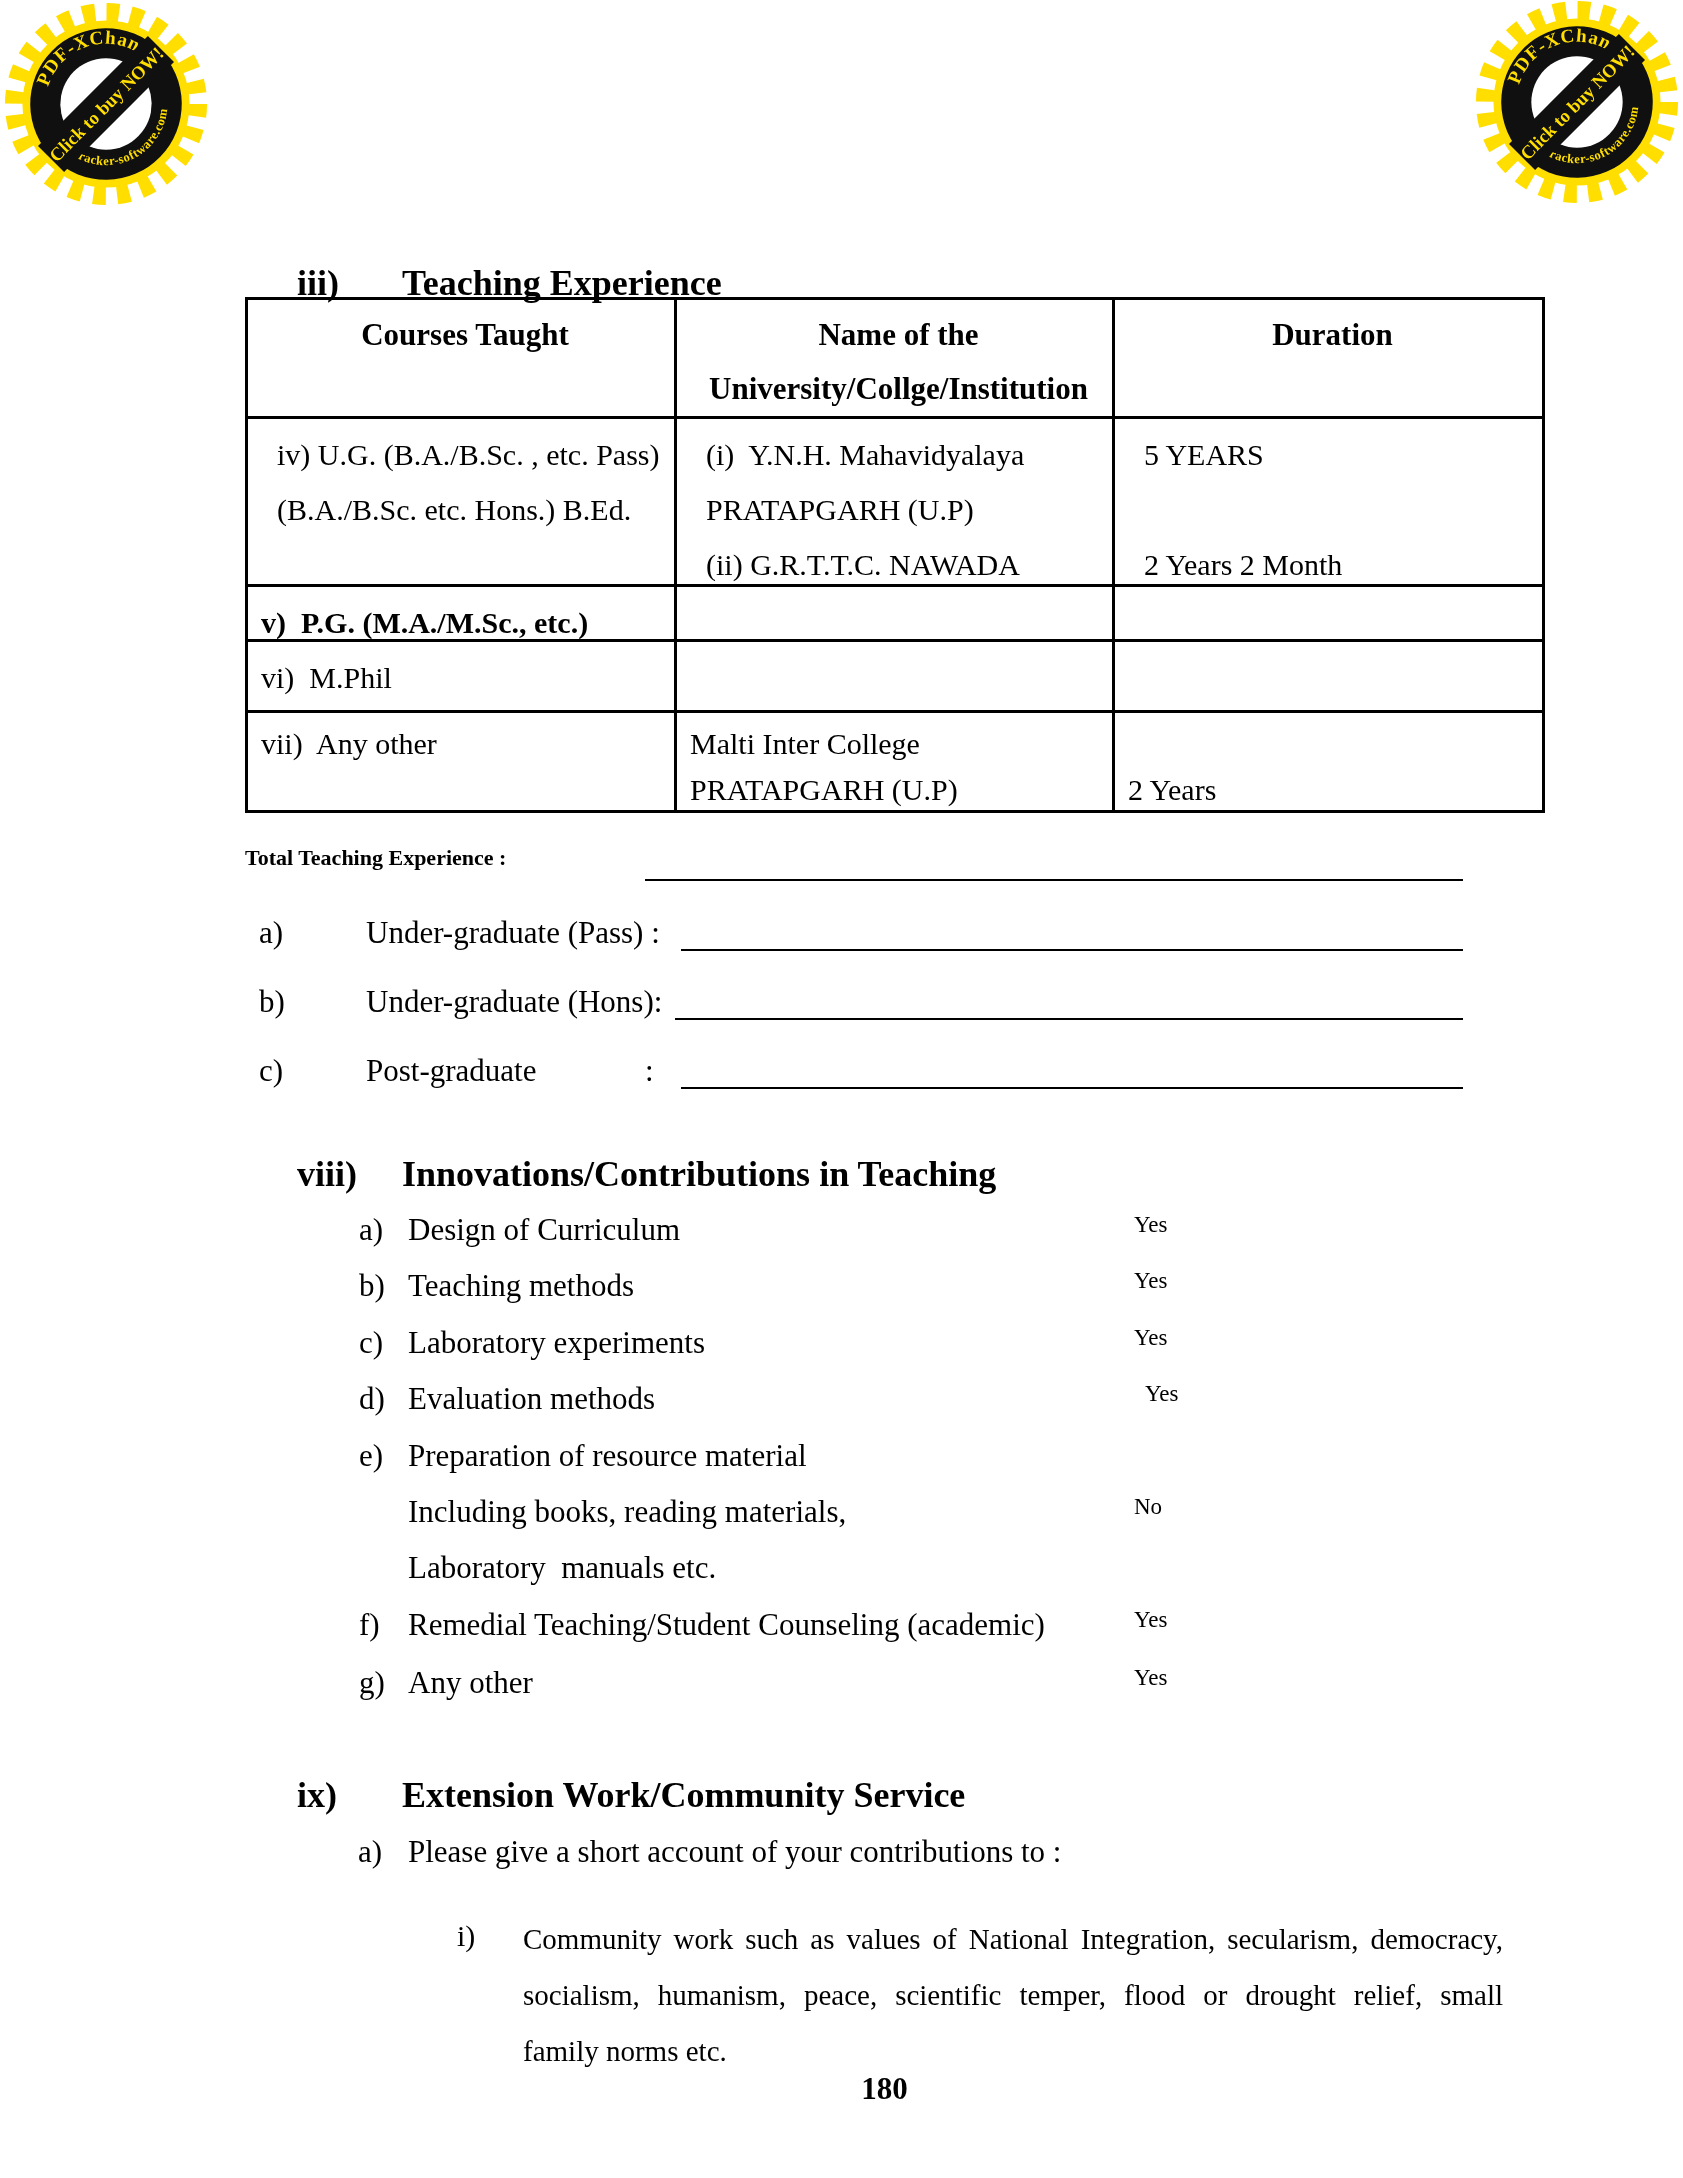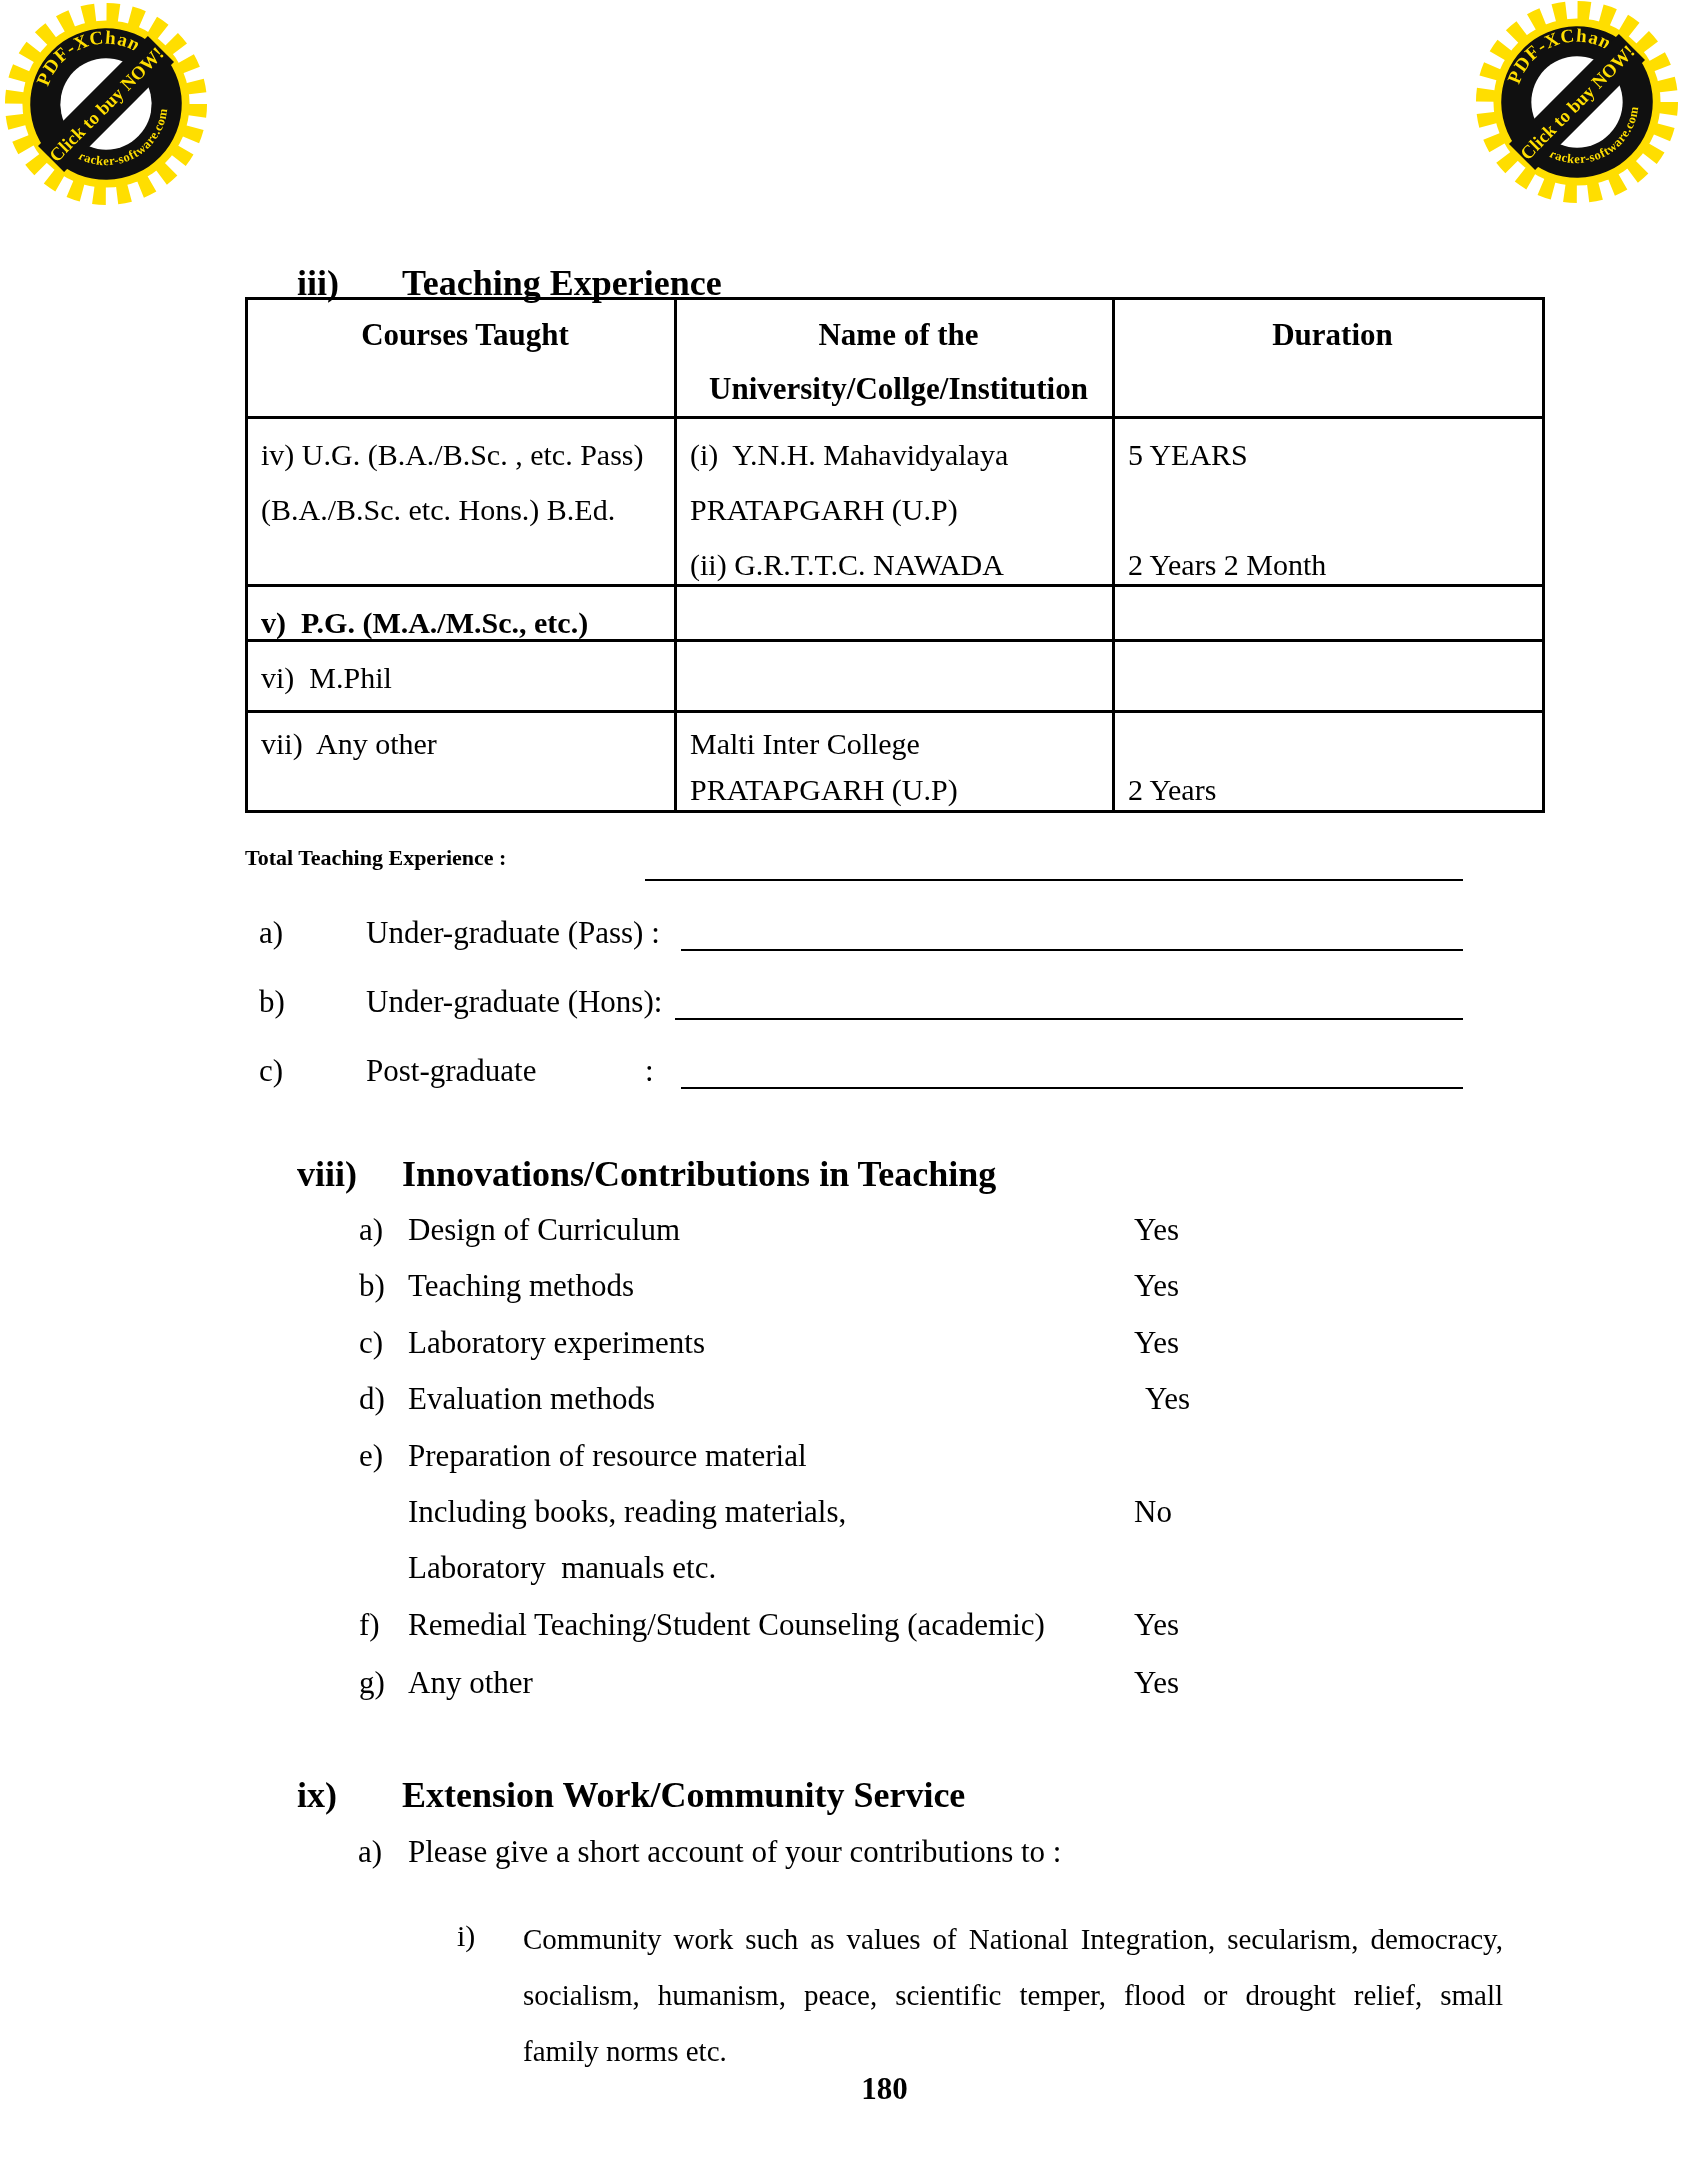--- a/index.html
+++ b/index.html
@@ -17,41 +17,41 @@
   .heading .h-label{display:inline-block;width:105px;}
   #heading-iii{top:220px;}
   #heading-viii{top:1111px;}
   #heading-ix{top:1732px;}
   
   .tbl{position:absolute;left:245px;top:297px;border-collapse:collapse;table-layout:fixed;}
   .tbl td{border:3px solid #000;padding:0;vertical-align:top;}
   .c1{width:426px;} .c2{width:435px;} .c3{width:427px;}
   .cellbox{box-sizing:border-box;overflow:hidden;padding:8px 0 0 13px;}
   .hrow .cellbox{height:116px;padding-left:8px;}
-  .r1 .cellbox{height:165px;}
+  .r1 .cellbox{height:165px;margin-left:16px;}
   .r2 .cellbox{height:52px;font-weight:bold;}
   .r3 .cellbox{height:68px;}
   .r4 .cellbox{height:97px;}
   .hl{height:54px;line-height:54px;text-align:center;font-weight:bold;font-size:31px;white-space:pre;}
   .cl{height:55px;line-height:55px;font-size:30px;white-space:pre;}
   .r4 .cl{height:46px;line-height:46px;}
   
   .uline{position:absolute;border-bottom:2px solid #000;height:30px;}
   #ul-total{left:645px;top:849px;width:818px;}
   #ul-a{left:681px;top:919px;width:782px;}
   #ul-b{left:675px;top:988px;width:788px;}
   #ul-c{left:681px;top:1057px;width:782px;}
   
   .tt-total{position:absolute;left:245px;top:845px;font-size:22px;font-weight:bold;white-space:pre;}
   .tt-label{position:absolute;left:259px;font-size:31px;white-space:pre;}
   .tt-text{position:absolute;left:366px;font-size:31px;white-space:pre;}
   .tt-colon{position:absolute;left:645px;font-size:31px;}
   
   .li{position:absolute;font-size:31px;white-space:pre;}
-  .ans{position:absolute;left:1134px;font-size:31px;white-space:pre;}
+  .ans{position:absolute;left:1134px;font-size:23px;white-space:pre;}
   
   .p-label{position:absolute;left:457px;top:1919px;font-size:30px;}
   .para{position:absolute;left:523px;top:1911px;width:980px;font-size:29px;}
   .pline{line-height:56px;text-align:justify;text-align-last:justify;}
   .pline.last{text-align-last:left;}
   
   .pagenum{position:absolute;left:830px;top:2071px;width:109px;text-align:center;
            font-size:31px;font-weight:bold;}
 </style>
 </head>

